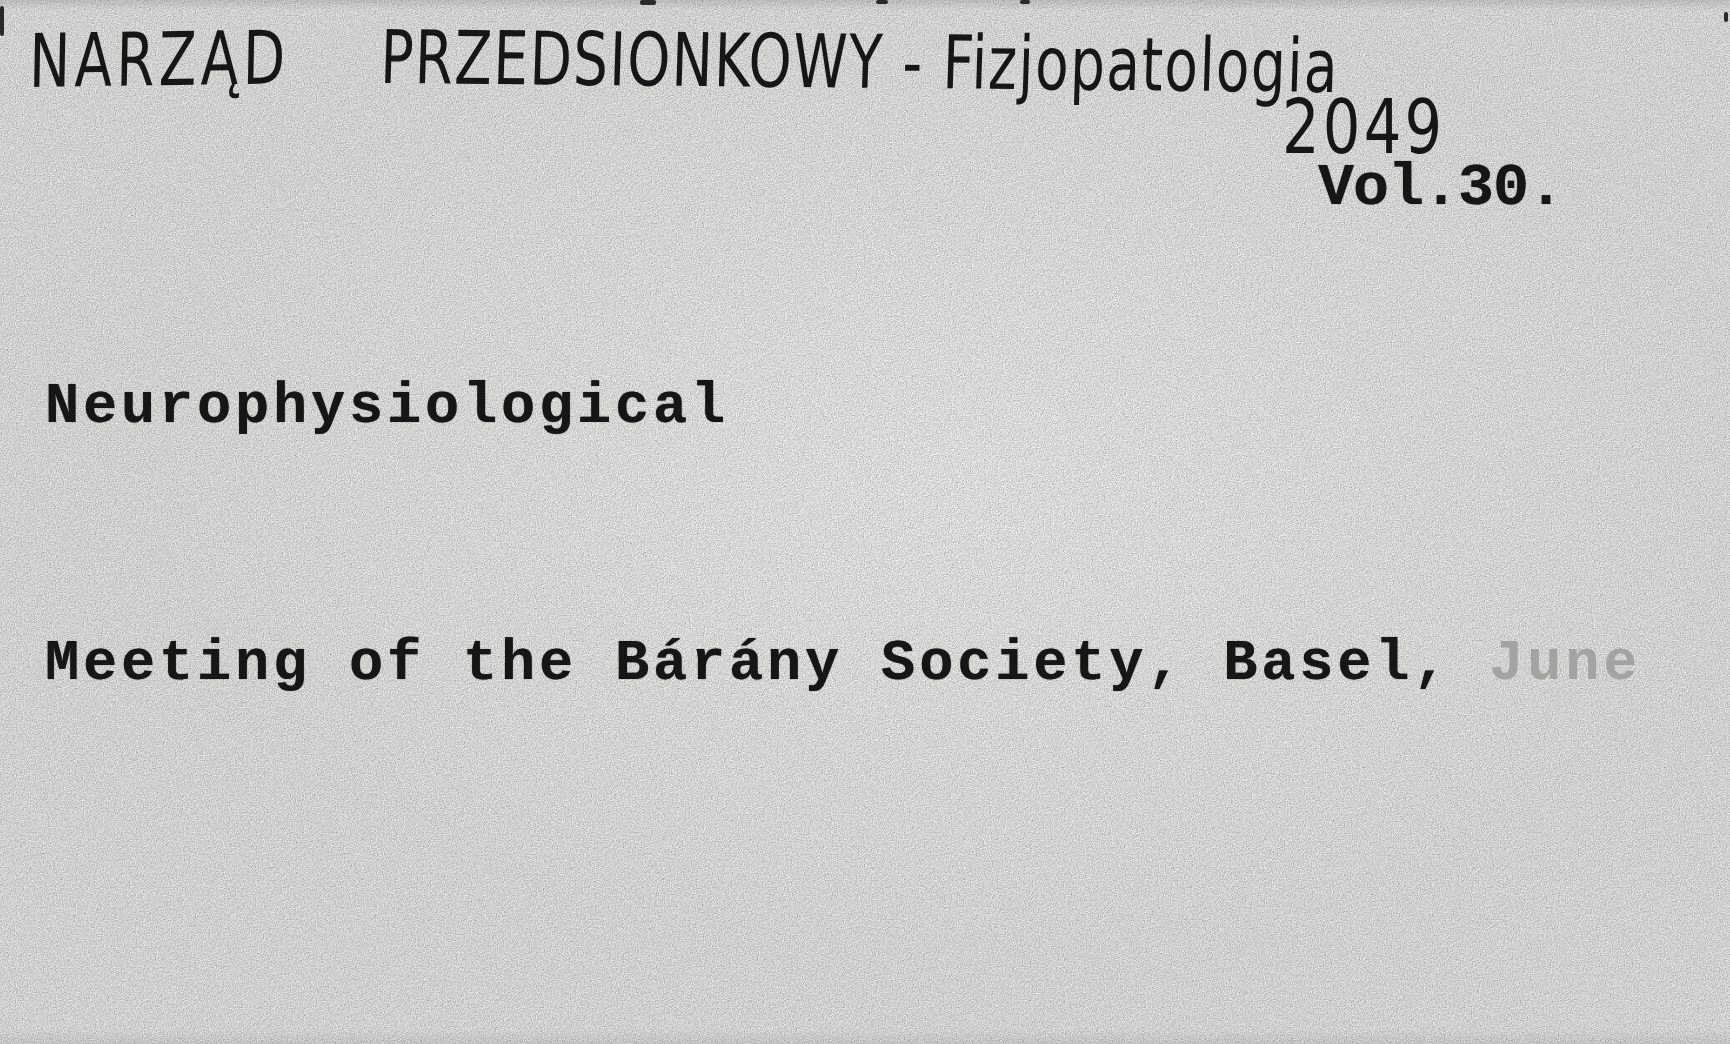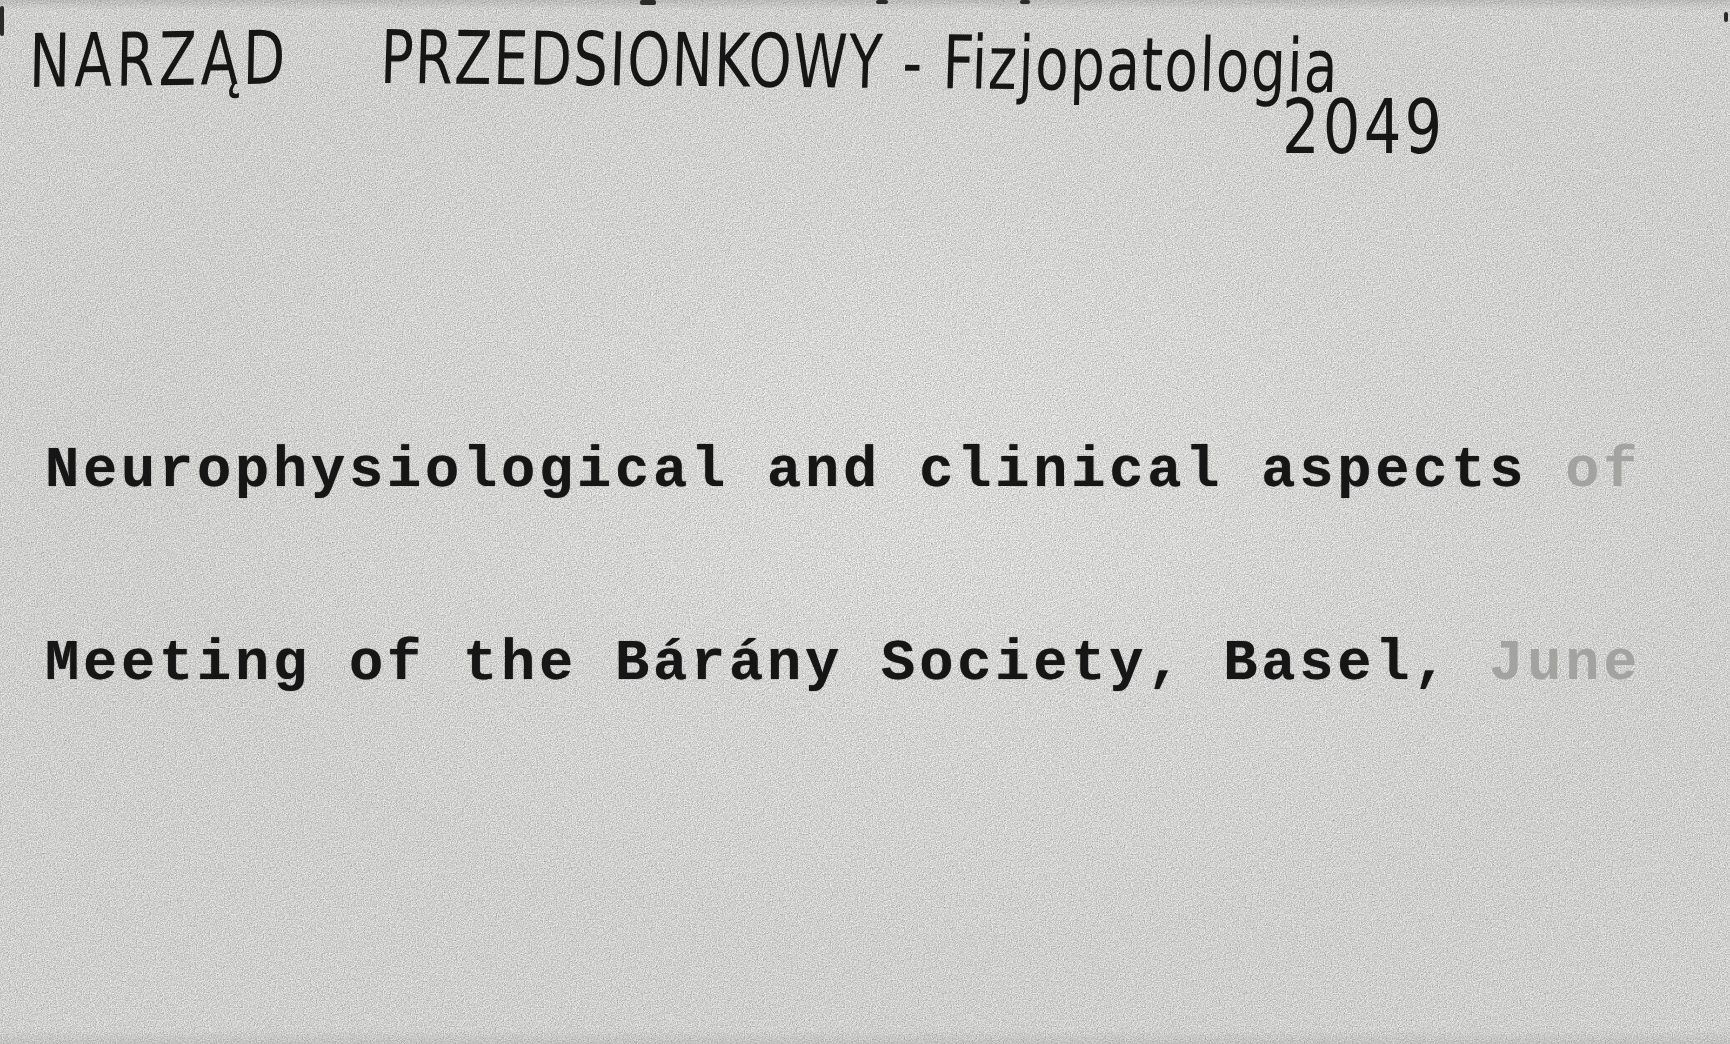--- a/index.html
+++ b/index.html
@@ -107,24 +107,25 @@
   <div class="speck" style="left:876px;top:0;width:12px;height:4px;"></div>
   <div class="speck" style="left:1020px;top:0;width:10px;height:4px;"></div>
   <div class="speck" style="left:0;top:6px;width:4px;height:30px;"></div>
   <div class="speck" style="left:1724px;top:12px;width:4px;height:10px;"></div>
 
   <div class="hand hand-word1">NARZĄD</div>
   <div class="hand hand-word2">PRZEDSIONKOWY - Fizjopatologia</div>
 
   <div class="hand hand-number">2049</div>
 
+  <div class="typed-vol">Vol.30.</div>
 
   <div class="typed-block">
+    <div class="tline">Neurophysiological</div>
 
-    <div class="tline"><span>Neurophysiological and clinical aspects</span><span class="faded"> of</span></div>
     <div class="tline"><span>Meeting of the Bárány Society, Basel,</span><span class="faded"> June</span></div>
     
     
     
     
 
     
   </div>
 
 </div>

